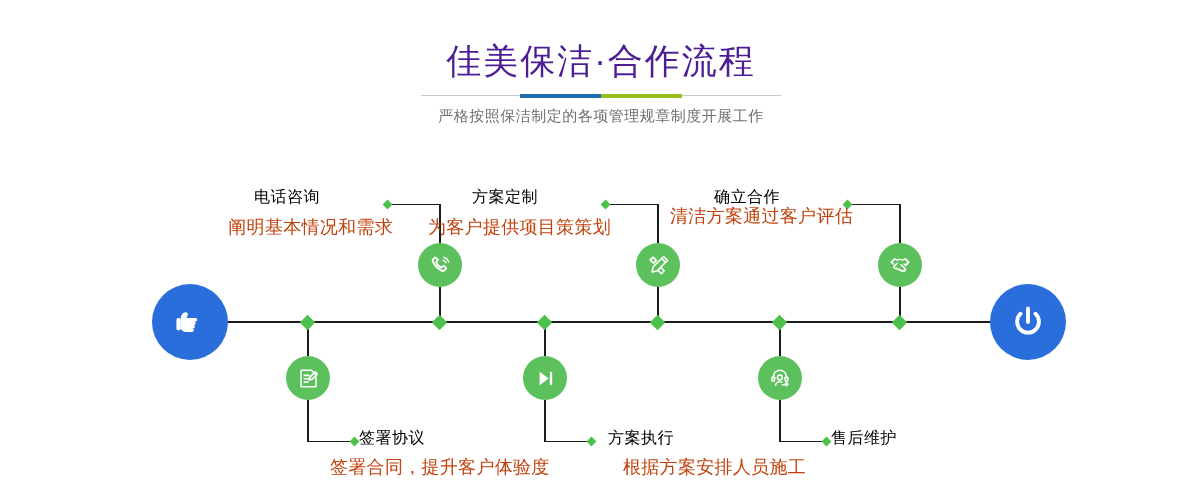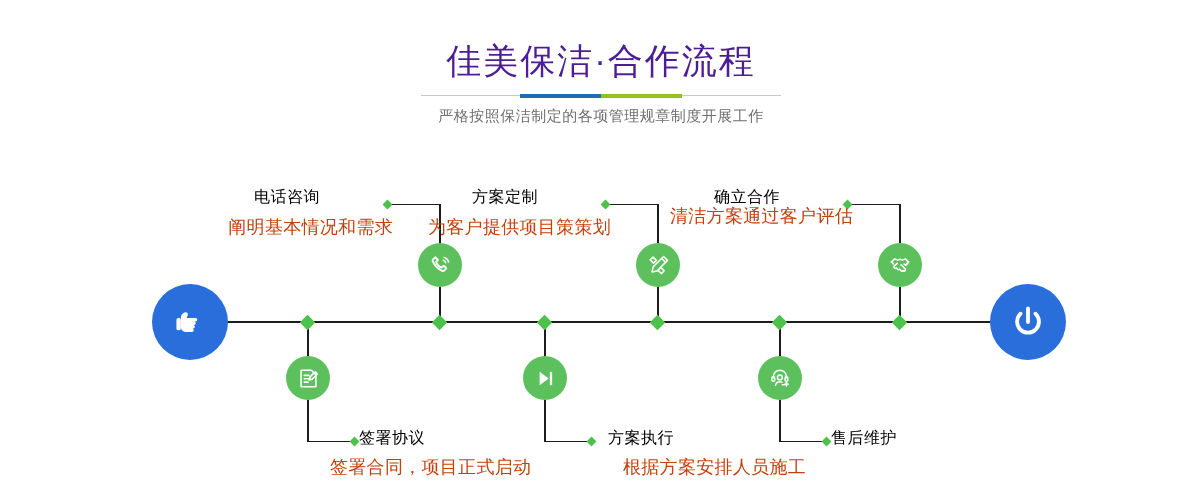--- a/index.html
+++ b/index.html
@@ -184,21 +184,21 @@
       <svg width="25" height="25" viewBox="0 0 32 32">
         <g stroke="#ffffff" stroke-width="2" fill="none" stroke-linejoin="round" stroke-linecap="round">
           <path d="M6.5 5.5h13.2l5.8 5.8v15.2H6.5z"></path>
           <path d="M10.5 12h6M10.5 16.3h7.5M10.5 20.6h5"></path>
           <path d="M24.5 7.5l2.8 2.8-6.8 6.8-3.6.8.8-3.6z"></path>
         </g>
       </svg>
     </span>
   </div>
   <div class="lbl-title" style="left:359px;top:428px;">签署协议</div>
-  <div class="lbl-sub" style="left:330px;top:455px;">签署合同，项目正式启动</div>
+  <div class="lbl-sub" style="left:330px;top:455px;">签署合同，提升客户体验度</div>
 
   <div class="stem" style="left:544px;top:322px;height:34px;"></div>
   <div class="stem" style="left:544px;top:400px;height:42px;"></div>
   <div class="elbow-h" style="left:545px;top:441px;width:46px;"></div>
   <div class="lbl-dot" style="left:588px;top:437.5px;"></div>
   <div class="step-node" style="left:523px;top:356px;">
     <span>
       <svg width="25" height="25" viewBox="0 0 32 32">
         <path fill="#ffffff" d="M8.5 7.5l11.5 8.5-11.5 8.5z"></path>
         <rect fill="#ffffff" x="21.6" y="7.5" width="2.9" height="17"></rect>

